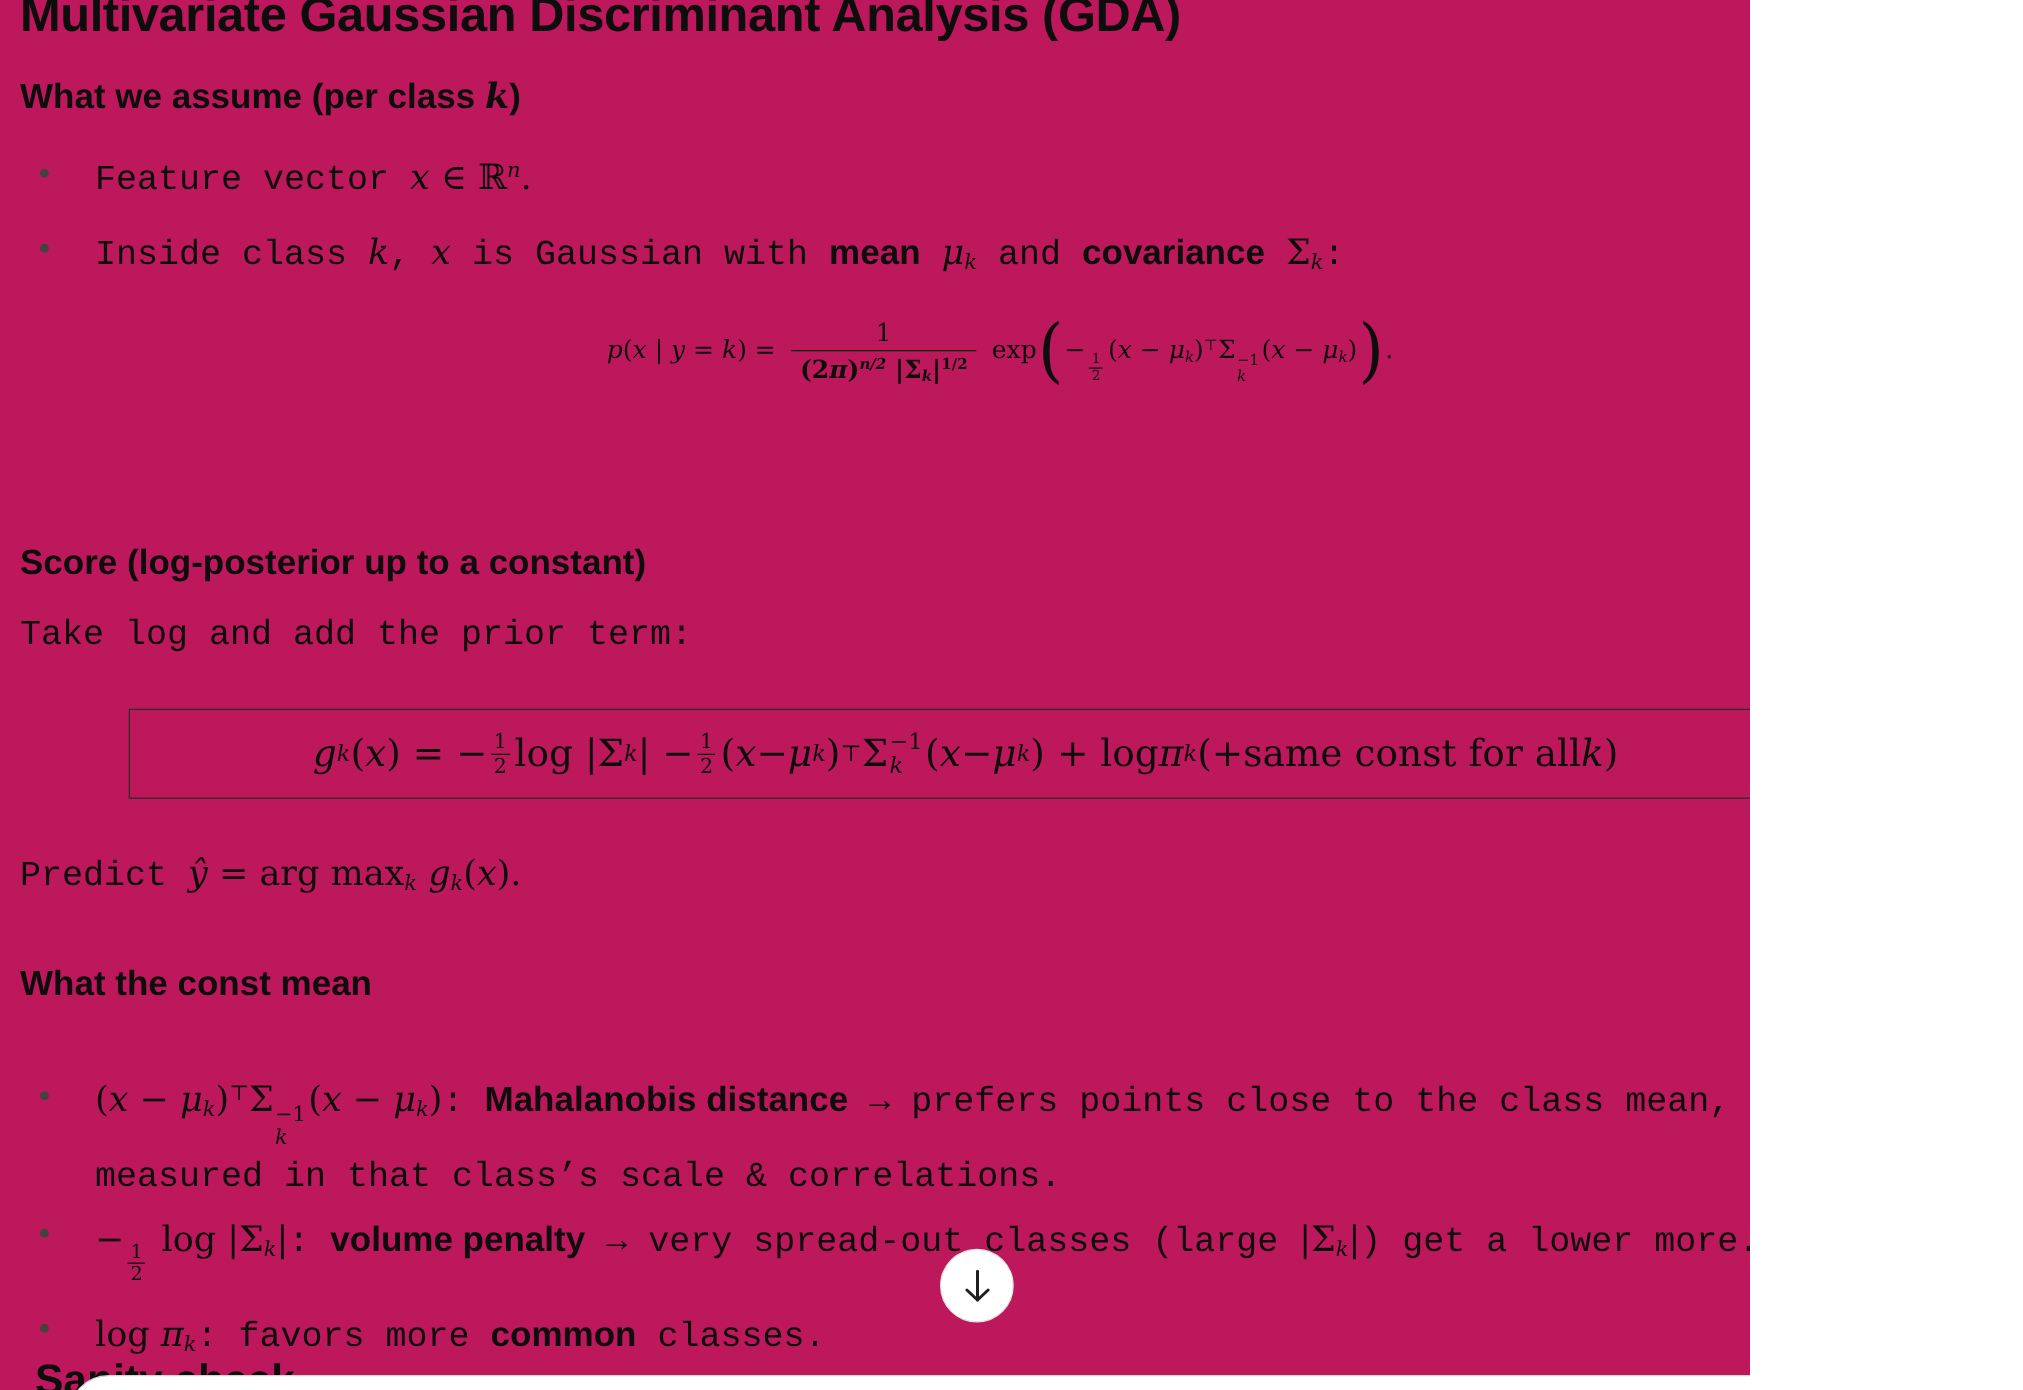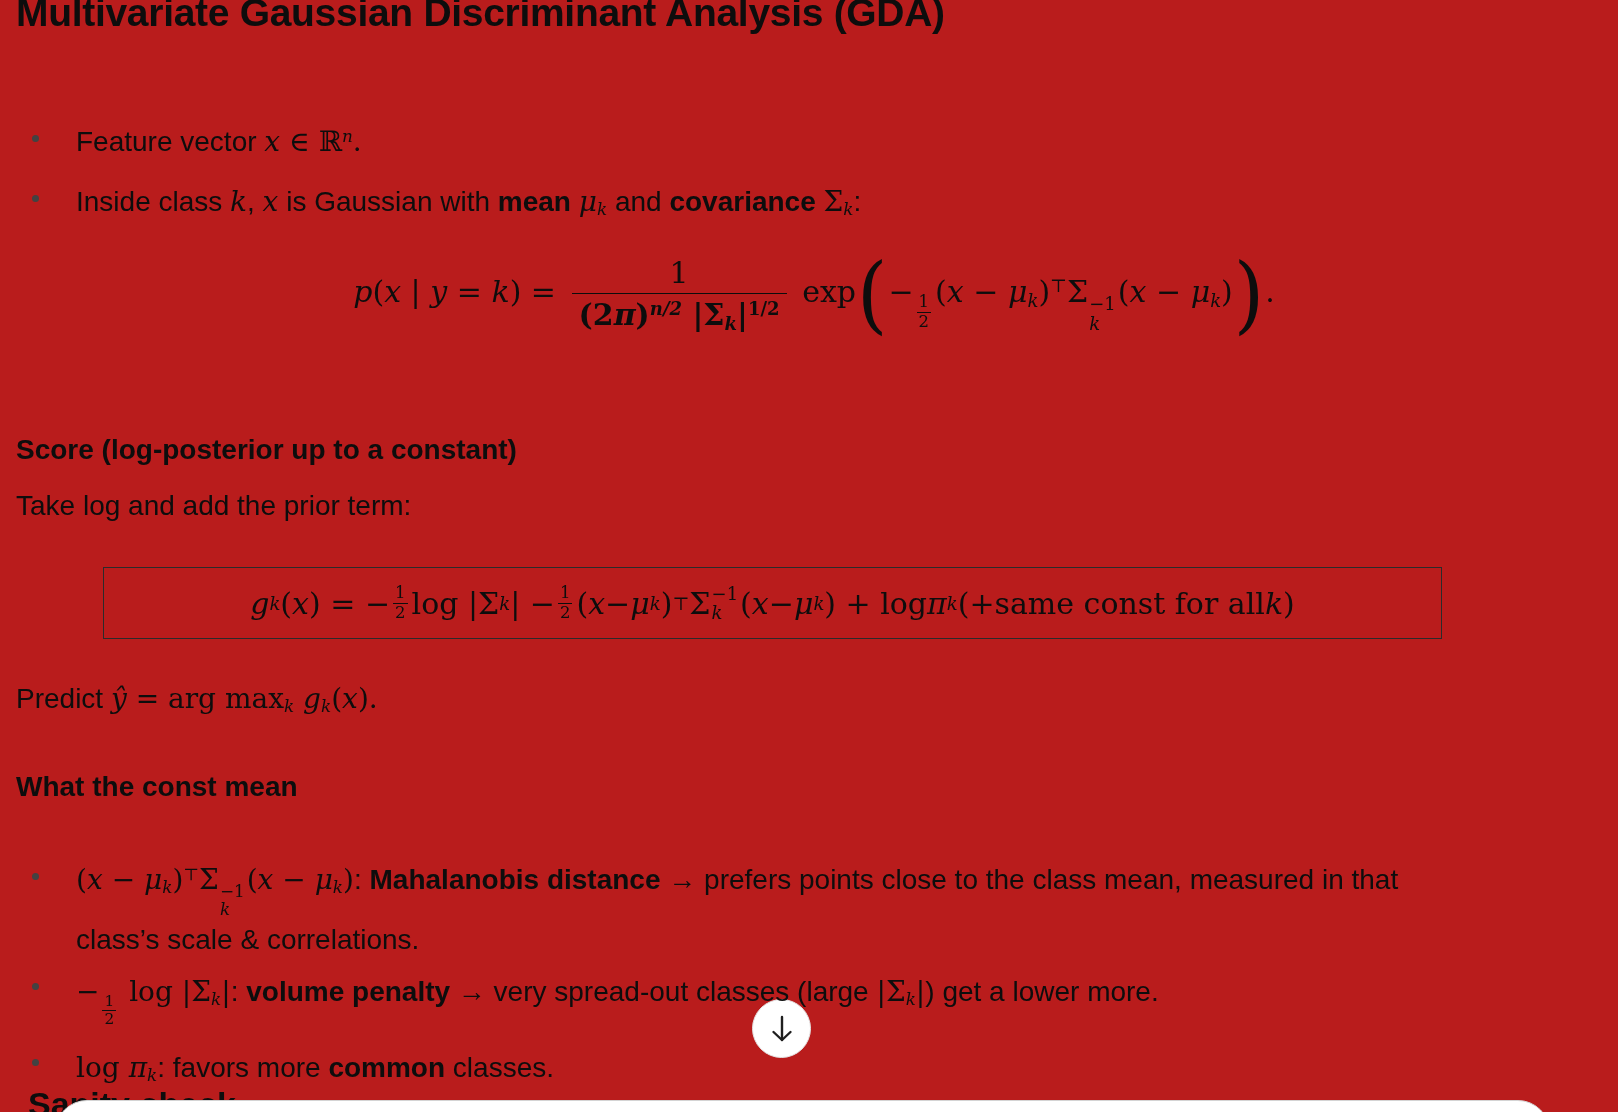--- a/index.html
+++ b/index.html
@@ -1,65 +1,66 @@
 <!DOCTYPE html>
 <html><head>
 <meta charset="utf-8">
 <style>
   html,body{margin:0;padding:0;background:#ffffff;}
-  .page{position:relative;width:1618px;height:1112px;overflow:hidden;background:#b91c1c;
+  .page{position:relative;width:1400px;height:1112px;overflow:hidden;background:#be185d;
         color:#0d0d0d;font-family:"Liberation Sans",sans-serif;}
   .blk{position:absolute;line-height:1.5;font-size:28px;z-index:4;}
   .h1{font-size:39px;font-weight:700;line-height:1;letter-spacing:-0.3px;}
   .h3{font-weight:700;}
   .bullet{padding-left:0;}
   .dot{position:absolute;left:-44px;width:7px;height:7px;border-radius:50%;background:#424242;}
   
-  .tk-s{font-family:Liberation Sans, sans-serif;}
+  .tk-s{font-family:Liberation Mono, monospace;}
   .tk-b{font-family:"Liberation Sans",sans-serif;font-weight:700;}
   .tk-i,.tk-r,.tk-sup,.tk-sub,.tk-ss,.tk-sfrac,.tk-frac,.tk-big,.tk-bi{
       font-family:"DejaVu Serif","DejaVu Sans",serif;}
   .tk-i{font-style:italic;}
   .tk-bi{font-style:italic;font-weight:700;}
   .it{font-style:italic;}
   .tk-sup{font-size:60%;vertical-align:0.55em;}
   .tk-sub{font-size:60%;vertical-align:-0.25em;}
   .tk-ss{display:inline-flex;flex-direction:column;align-items:flex-start;
          font-size:60%;line-height:1.08;vertical-align:-0.45em;margin:0 2px 0 1px;}
   .tk-sfrac{display:inline-flex;flex-direction:column;align-items:center;
          font-size:55%;line-height:1.12;vertical-align:-0.32em;margin:0 4px 0 3px;text-align:center;}
   .tk-sfrac .fd{border-top:1.4px solid #0d0d0d;padding:0 2px;}
   .tk-frac{display:inline-flex;flex-direction:column;align-items:center;
          vertical-align:middle;margin:0 6px;line-height:1.25;text-align:center;}
   .tk-frac .fr-n{padding:0 4px 1px;}
   .tk-frac .fr-d{border-top:1.8px solid #0d0d0d;padding:2px 7px 0;font-weight:bold;}
   .tk-big{font-size:260%;display:inline-block;transform:scaleY(1.08);
           transform-origin:center;vertical-align:middle;line-height:0.8;margin:0 1px;}
   
-  .eq{font-size:30px;white-space:nowrap;margin-left:14px;}
+  .eq{font-size:20px;white-space:nowrap;}
   .eqbox{border:1px solid #2b2b2b;z-index:4;}
   .eqbox-inner{display:flex;align-items:center;justify-content:center;height:100%;
                font-size:30px;white-space:nowrap;}
   
   .scrollbtn{position:absolute;left:752px;top:999px;width:59px;height:59px;border-radius:50%;
              background:#ffffff;border:1.5px solid #e4e4e4;z-index:3;cursor:pointer;
              display:flex;align-items:center;justify-content:center;padding:0;}
   
   .clipped-heading{position:absolute;left:28px;top:1087px;font-size:34px;font-weight:700;
                    line-height:1;z-index:1;white-space:nowrap;}
   .composer{position:absolute;left:55px;top:1100px;width:1493px;height:64px;
             background:#ffffff;border:1.5px solid #d4d4d4;border-radius:32px;z-index:2;}
 </style>
 </head>
 <body>
 
 <div class="page">
 
   <div class="blk h1" style="left:16px;top:-7px;">Multivariate Gaussian Discriminant Analysis (GDA)</div>
 
+  <div class="blk h3" style="left:16px;top:56px;"><span class="tk-b">What we assume (per class </span><span class="tk-bi">k</span><span class="tk-b">)</span></div>
 
   <div class="blk bullet" style="left:76px;top:121px;width:1440px;">
     <span class="dot" style="top:14px;"></span>
     <span><span class="tk-s">Feature vector </span><span class="tk-i">x</span><span class="tk-r"> ∈ ℝ</span><span class="tk-sup it">n</span><span class="tk-r">.</span></span>
   </div>
 
   <div class="blk bullet" style="left:76px;top:181px;width:1440px;">
     <span class="dot" style="top:14px;"></span>
     <span><span class="tk-s">Inside class </span><span class="tk-i">k</span><span class="tk-s">, </span><span class="tk-i">x</span><span class="tk-s"> is Gaussian with </span><span class="tk-b">mean</span><span class="tk-s"> </span><span class="tk-i">μ</span><span class="tk-sub it">k</span><span class="tk-s"> and </span><span class="tk-b">covariance</span><span class="tk-s"> </span><span class="tk-r">Σ</span><span class="tk-sub it">k</span><span class="tk-s">:</span></span>
   </div>

